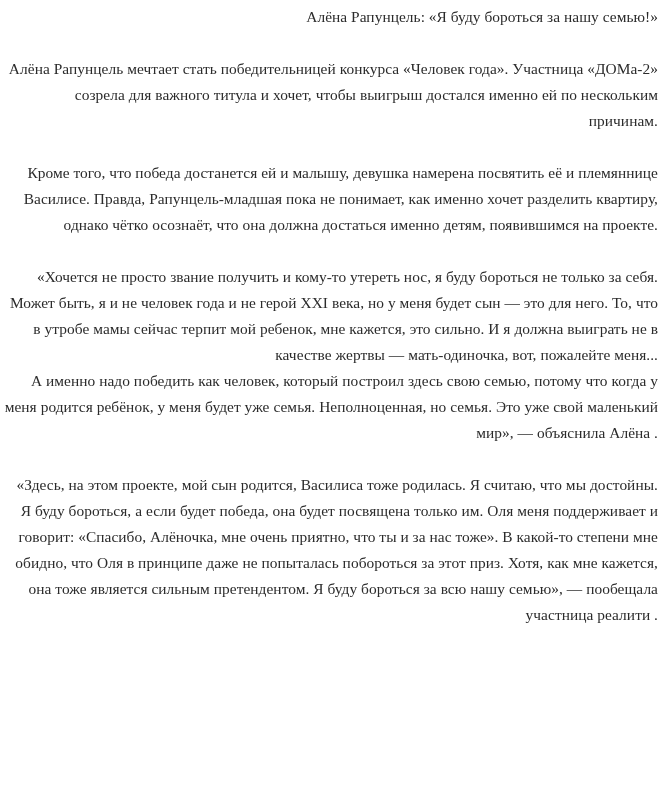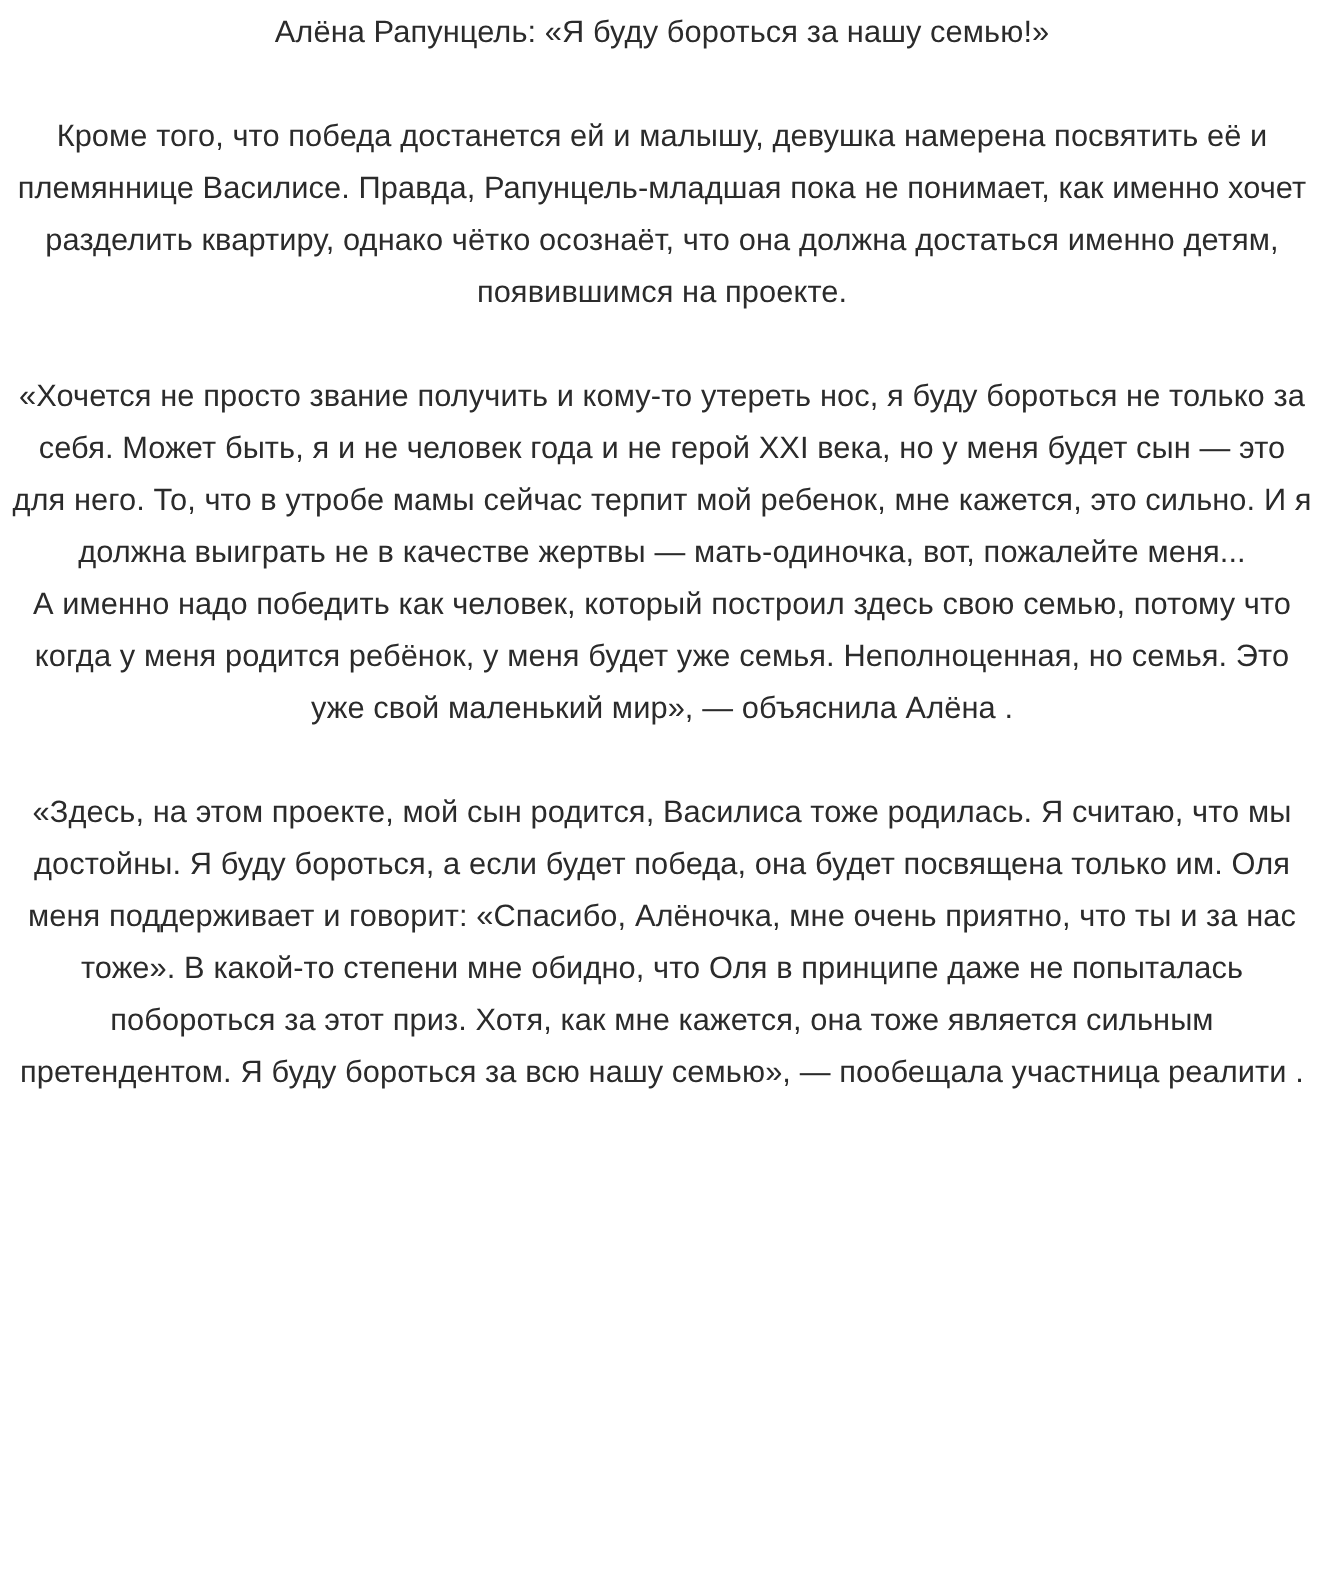--- a/index.html
+++ b/index.html
@@ -18,34 +18,36 @@
   }
   #article {
     padding: 4px 4px 0 4px;
     width: 662px;
     box-sizing: border-box;
   }
   .para {
     font-size: 15.4px;
     line-height: 26px;
     margin: 0 0 26px 0;
-    text-align: center;
+    text-align: right;
     white-space: pre-wrap;
     word-wrap: break-word;
     letter-spacing: 0.05px;
+    font-family: Liberation Serif, serif;
   }
   .para:last-child {
     margin-bottom: 0;
   }
   .para.headline {
     margin-bottom: 26px;
   }
 </style>
 </head>
 <body style="background: rgb(255, 255, 255); color: rgb(43, 43, 43);">
 
 <div id="article">
   <p class="para headline">Алёна Рапунцель: «Я буду бороться за нашу семью!»</p>
+  <p class="para">Алёна Рапунцель мечтает стать победительницей конкурса «Человек года». Участница «ДОМа-2» созрела для важного титула и хочет, чтобы выигрыш достался именно ей по нескольким причинам.</p>
   <p class="para">Кроме того, что победа достанется ей и малышу, девушка намерена посвятить её и племяннице Василисе. Правда, Рапунцель-младшая пока не понимает, как именно хочет разделить квартиру, однако чётко осознаёт, что она должна достаться именно детям, появившимся на проекте.</p>
   <p class="para">«Хочется не просто звание получить и кому-то утереть нос, я буду бороться не только за себя. Может быть, я и не человек года и не герой XXI века, но у меня будет сын — это для него. То, что в утробе мамы сейчас терпит мой ребенок, мне кажется, это сильно. И я должна выиграть не в качестве жертвы — мать-одиночка, вот, пожалейте меня...
 А именно надо победить как человек, который построил здесь свою семью, потому что когда у меня родится ребёнок, у меня будет уже семья. Неполноценная, но семья. Это уже свой маленький мир», — объяснила Алёна .</p>
   <p class="para">«Здесь, на этом проекте, мой сын родится, Василиса тоже родилась. Я считаю, что мы достойны. Я буду бороться, а если будет победа, она будет посвящена только им. Оля меня поддерживает и говорит: «Спасибо, Алёночка, мне очень приятно, что ты и за нас тоже». В какой-то степени мне обидно, что Оля в принципе даже не попыталась побороться за этот приз. Хотя, как мне кажется, она тоже является сильным претендентом. Я буду бороться за всю нашу семью», — пообещала участница реалити .</p>
 </div>
 
 </body></html>

